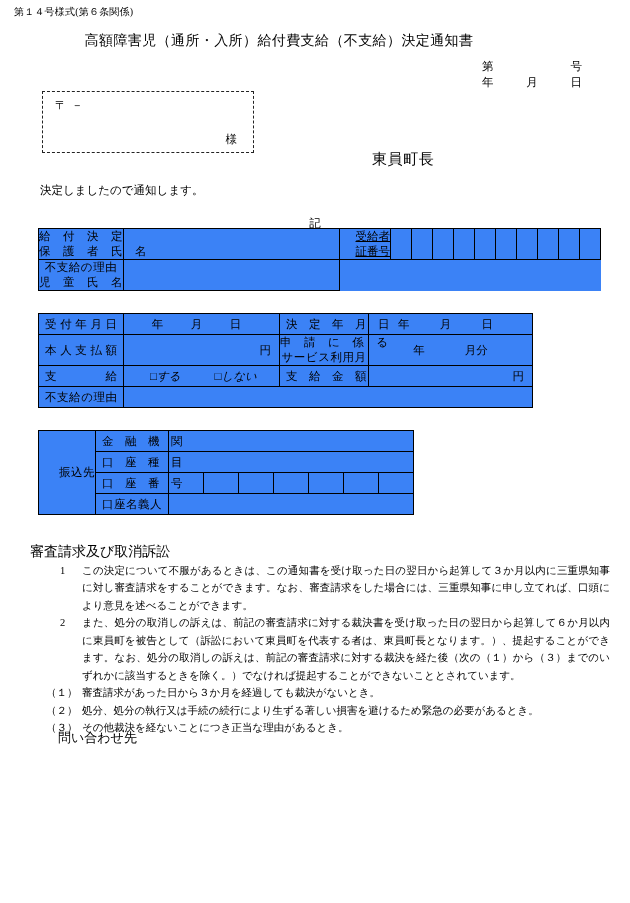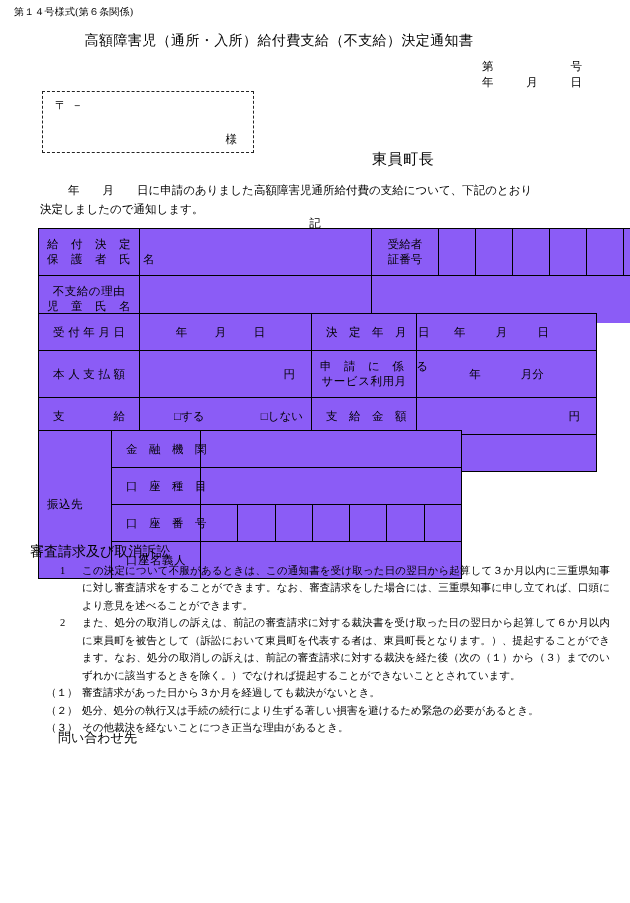--- a/index.html
+++ b/index.html
@@ -115,43 +115,43 @@
 
   
   table.grid {
     position: absolute;
     border-collapse: collapse;
     font-size: 11.5px;
     table-layout: fixed;
   }
   table.grid td {
     border: 1px solid #000;
-    padding: 8px;
+    padding: 0;
     height: 17px;
     vertical-align: middle;
-    background: #8b5cf6;
+    background: #3b82f6;
   }
   .lbl {
     text-align: center;
     letter-spacing: 0.5px;
     white-space: nowrap;
   }
   .lbl-spread {
     display: block;
     text-align: justify;
     text-align-last: justify;
     padding: 0 6px;
     white-space: nowrap;
   }
 
   
   #table-recipient { left: 38px; top: 228px; width: 554px; }
   #table-recipient td.name-label { width: 84px; }
   #table-recipient td.name-value { width: 215px; }
-  #table-recipient td.cert-label { width: 50px; text-align: center; line-height: 14px; }
+  #table-recipient td.cert-label { width: 50px; text-align: right; line-height: 14px; text-decoration: underline; }
   #table-recipient td.cert-cell { width: 20px; }
   #table-recipient td.noborder {
     border: none;
   }
   .two-line {
     display: block;
     line-height: 15px;
   }
 
   
@@ -171,29 +171,30 @@
     text-align: right;
     padding-right: 8px;
   }
   .ym-center {
     display: flex;
     justify-content: center;
     gap: 40px;
   }
   .checks {
     display: flex;
-    justify-content: space-between;
+    justify-content: flex-start;
     gap: 34px;
     padding-left: 26px;
+    font-style: italic;
   }
 
   
   #table-bank { left: 38px; top: 430px; width: 372px; }
   #table-bank td { height: 20px; }
-  #table-bank td.b1 { width: 56px; text-align: left; }
+  #table-bank td.b1 { width: 56px; text-align: right; }
   #table-bank td.b2 { width: 72px; }
   #table-bank td.b3 { width: 244px; }
   #table-bank td.acct-cell { width: 34.8px; }
 
   
   .notes {
     position: absolute;
     left: 30px;
     top: 543px;
     width: 580px;
@@ -259,21 +260,20 @@
     <div class="addr-zip">
       <span>〒</span>
       <span>－</span>
     </div>
     <div class="addr-sama">様</div>
   </div>
 
   <div class="issuer">東員町長</div>
 
   <div class="body-para">
-    <span class="l1">年　　月　　日に申請のありました高額障害児通所給付費の支給について、下記のとおり</span>
     <span class="l2">決定しましたので通知します。</span>
   </div>
 
   <div class="ki-mark">記</div>
 
   <table class="grid" id="table-recipient">
     <tbody>
         <tr>
       <td class="name-label lbl" rowspan="2">
         <span class="two-line">給　付　決　定</span>

